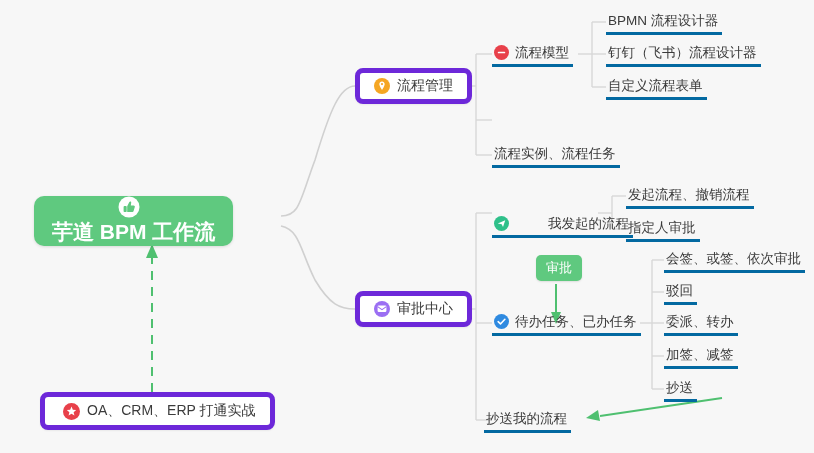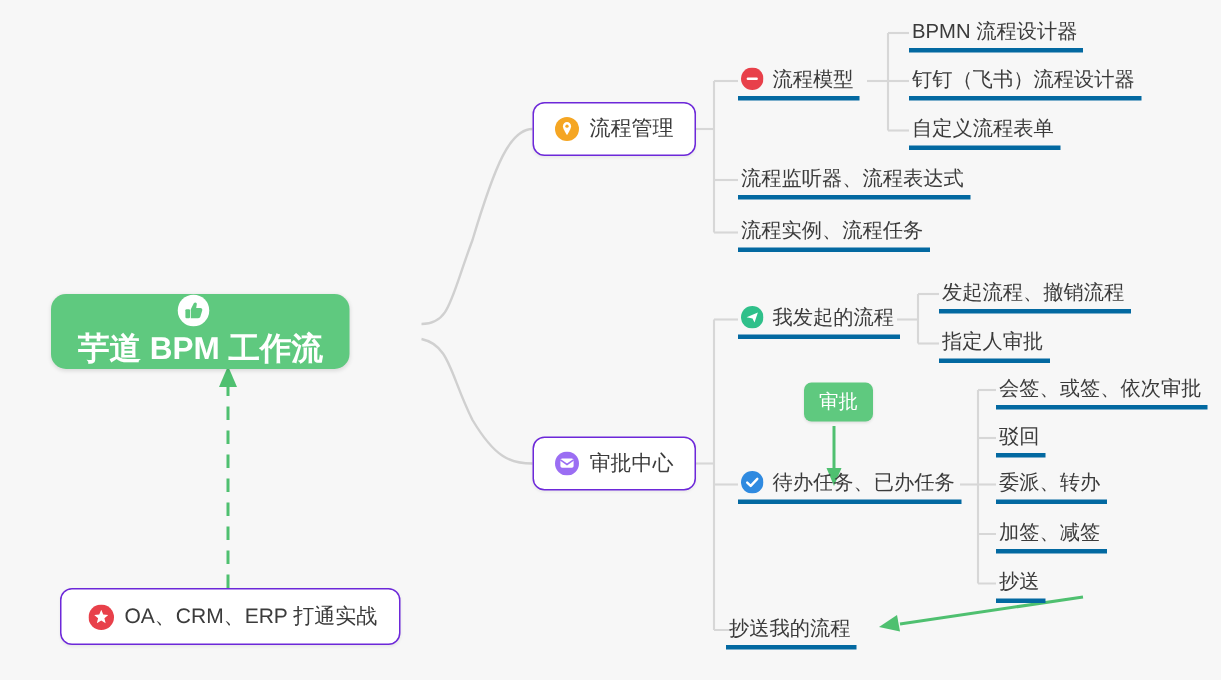--- a/index.html
+++ b/index.html
@@ -47,21 +47,21 @@
     flex-direction: column;
   }
   .root .ico {
     margin-right: 9px;
     display: inline-flex;
     align-items: center;
   }
   
   .card {
     background: #ffffff;
-    border: 1px solid #6d28d9;
+    border: 5px solid #6d28d9;
     border-radius: 8px;
     height: 36px;
     padding: 0 14px;
     font-size: 14px;
     color: #3b3b3b;
     box-shadow: 0 1px 2px rgba(0,0,0,0.06);
   }
   .card .ico {
     margin-right: 7px;
     display: inline-flex;
@@ -180,39 +180,36 @@
   <div class="node leaf" style="left:606px; top:9px;">
     <span>BPMN 流程设计器</span>
   </div>
   <div class="node leaf" style="left:606px; top:41px;">
     <span>钉钉（飞书）流程设计器</span>
   </div>
   <div class="node leaf" style="left:606px; top:74px;">
     <span>自定义流程表单</span>
   </div>
 
-  <div class="node leaf" style="left:492px; top:107px;">
-    <span>流程监听器、流程表达式</span>
-  </div>
   <div class="node leaf" style="left:492px; top:142px;text-align:right;">
     <span>流程实例、流程任务</span>
   </div>
 
   <div class="node card" style="left:355px; top:291px;">
     <span class="ico">
       <svg width="16" height="16" viewBox="0 0 16 16">
         <circle cx="8" cy="8" r="8" fill="#9b6ef3"></circle>
         <rect x="3.6" y="4.6" width="8.8" height="6.3" rx="1.2" fill="#ffffff"></rect>
         <path d="M3.6 5.6 L8 8.6 L12.4 5.6" fill="none" stroke="#9b6ef3" stroke-width="1.1"></path>
       </svg>
     </span>
     <span>审批中心</span>
   </div>
 
-  <div class="node leaf" style="left:492px; top:200px;">
+  <div class="node leaf" style="left:492px; top:212px;gap:33px;">
     <span class="ico">
       <svg width="15" height="15" viewBox="0 0 16 16">
         <circle cx="8" cy="8" r="8" fill="#2fc08a"></circle>
         <path d="M4 8 L12 4.6 L9.6 11.8 L8.2 8.9 Z" fill="#ffffff"></path>
       </svg>
     </span>
     <span>我发起的流程</span>
   </div>
   <div class="node leaf" style="left:626px; top:183px;">
     <span>发起流程、撤销流程</span>

